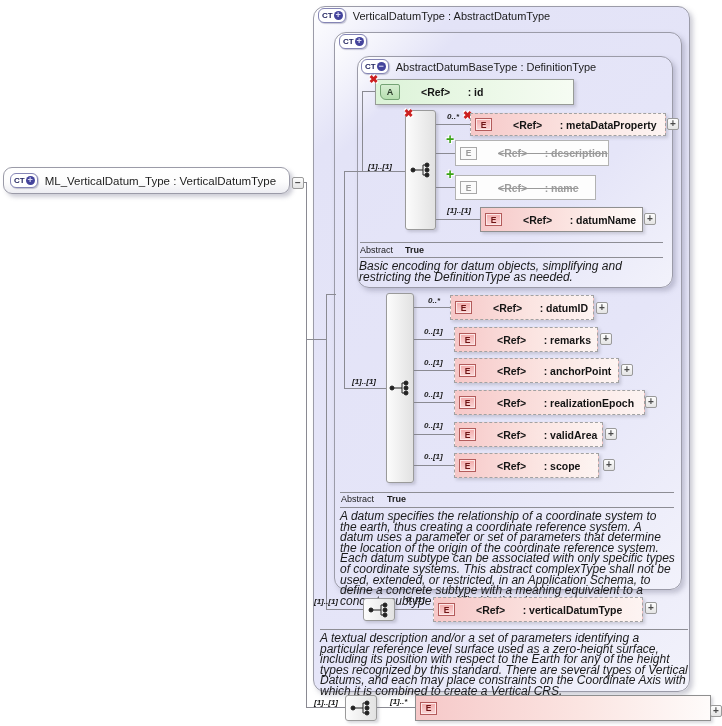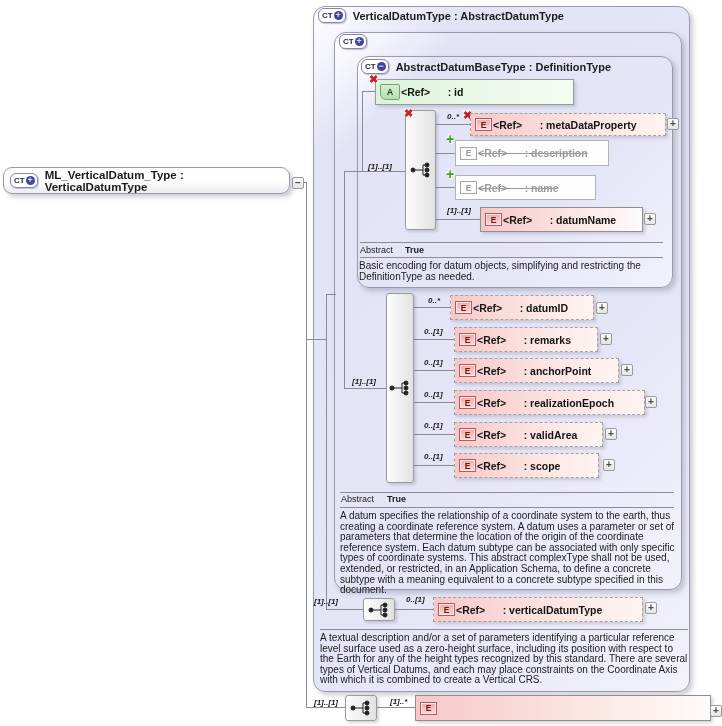--- a/index.html
+++ b/index.html
@@ -10,31 +10,31 @@
   
   .box{position:absolute;border:1px solid #9b9ba8;border-radius:12px;
        background:linear-gradient(135deg,#ffffff 0%,#e3e3f7 14%,#e5e5f8 65%,#f2f2fb 100%);
        box-shadow:3px 3px 5px rgba(110,110,135,.35);}
   
   .mlbox{position:absolute;border:1px solid #9b9ba8;border-radius:9px;
        background:linear-gradient(180deg,#ffffff 0%,#fdfdfd 55%,#ededf2 100%);
        box-shadow:3px 3px 4px rgba(110,110,135,.35);
        display:flex;align-items:center;gap:7px;padding:0 6px;}
   .hdr{position:absolute;display:flex;align-items:center;gap:7px;white-space:nowrap;}
-  .hdr-text,.ml-text{font-weight:bold;font-size:11px;color:#1c1c1c;}
+  .hdr-text,.ml-text{font-weight:normal;font-size:11px;color:#1c1c1c;}
   
   .ct{display:inline-flex;align-items:center;gap:1px;border:1px solid #8585b5;border-radius:6px;
       background:#ffffff;height:15px;padding:0 2px 0 3px;box-shadow:1px 1px 1px rgba(120,120,150,.4);}
   .ctt{font-weight:bold;font-size:8px;color:#21245f;letter-spacing:0;}
   .ctb{width:9px;height:9px;border-radius:50%;background:#44449c;color:#dcdcf5;
        font-size:9px;line-height:8px;font-weight:bold;text-align:center;}
   
   .elem{position:absolute;display:flex;align-items:center;padding:0 4px;
         font-weight:bold;font-size:10.5px;color:#141414;}
-  .elem .lbl{white-space:pre;margin-left:1px;}
+  .elem .lbl{white-space:pre;margin-left:21px;}
   .dashed{border:1px dashed #a2a2a2;background:linear-gradient(90deg,#f6c8c8 0%,#fbe4e1 55%,#fdf4f2 100%);
           box-shadow:2px 2px 3px rgba(120,120,135,.3);}
   .solid{border:1px solid #8f8f8f;background:linear-gradient(90deg,#f6c8c8 0%,#fbe4e1 55%,#fefbfa 100%);
          box-shadow:2px 2px 3px rgba(120,120,135,.3);}
   .grayrow{border:1px solid #b2b2b2;background:#fdfdfd;color:#9a9a9a;}
   .grayrow .lbl{text-decoration:line-through;color:#9a9a9a;}
   .greenrow{border:1px solid #979b97;background:linear-gradient(90deg,#dcf3d8 0%,#ebf8e7 55%,#f6fcf3 100%);
             box-shadow:2px 2px 3px rgba(120,120,135,.3);}
   
   .eicon{width:17px;height:13px;border:1px solid #b35b5b;background:linear-gradient(180deg,#f2a9a9,#fad8d8);
@@ -53,21 +53,21 @@
   .gp{position:absolute;font-weight:bold;font-size:14px;line-height:13px;color:#3aa315;
       text-shadow:1px 1px 0 #ffffff,-1px -1px 0 #ffffff;}
   
   .bar{position:absolute;border:1px solid #9a9a9a;border-radius:3px;
        background:linear-gradient(90deg,#fcfcfc,#e2e2e2);
        box-shadow:2px 2px 3px rgba(120,120,135,.3);
        display:flex;align-items:center;justify-content:center;}
   .rule{position:absolute;height:1px;background:#8d8d94;}
   .abslbl{position:absolute;font-size:9px;color:#1a1a1a;}
   .absval{position:absolute;font-weight:bold;font-size:9px;color:#1a1a1a;}
-  .doc{position:absolute;font-size:10px;line-height:10.6px;color:#1a1a1a;}
+  .doc{position:absolute;font-style:italic;font-size:12px;line-height:10.6px;color:#1a1a1a;}
 </style>
 </head>
 <body>
 
 <div id="stage">
 
   <div class="box" style="left:313px;top:6px;width:377px;height:686px;"></div>
   <div class="box" style="left:334px;top:32px;width:348px;height:558px;"></div>
   <div class="box" style="left:357px;top:56px;width:316px;height:232px;"></div>
 

